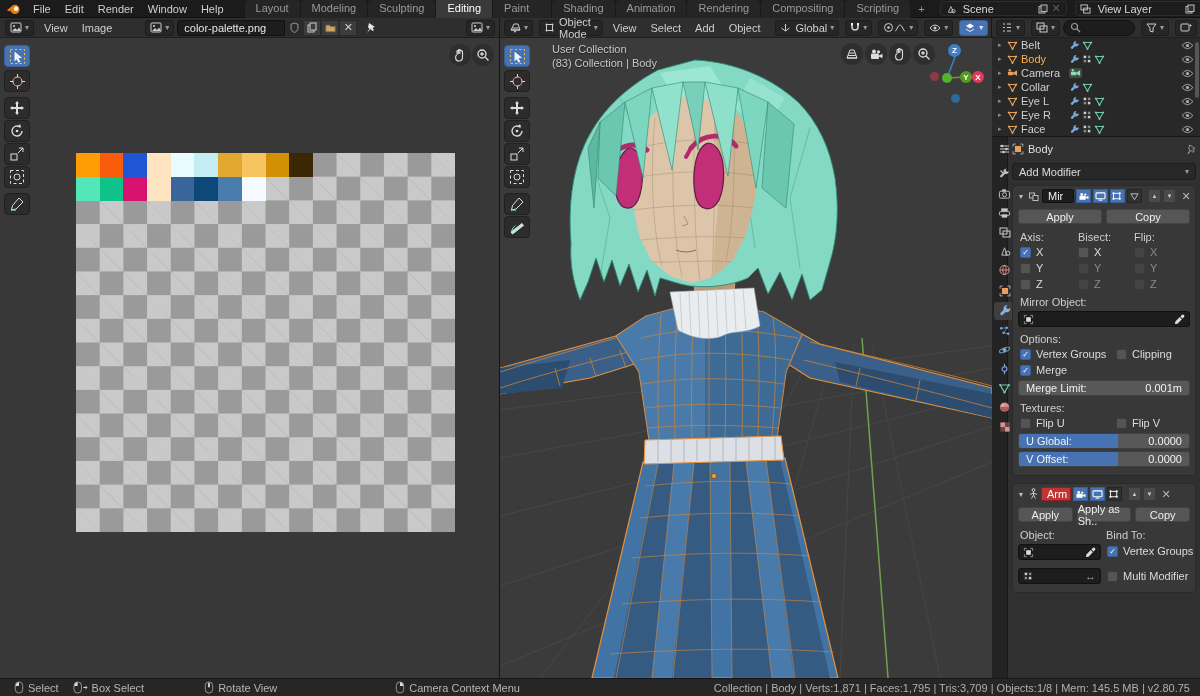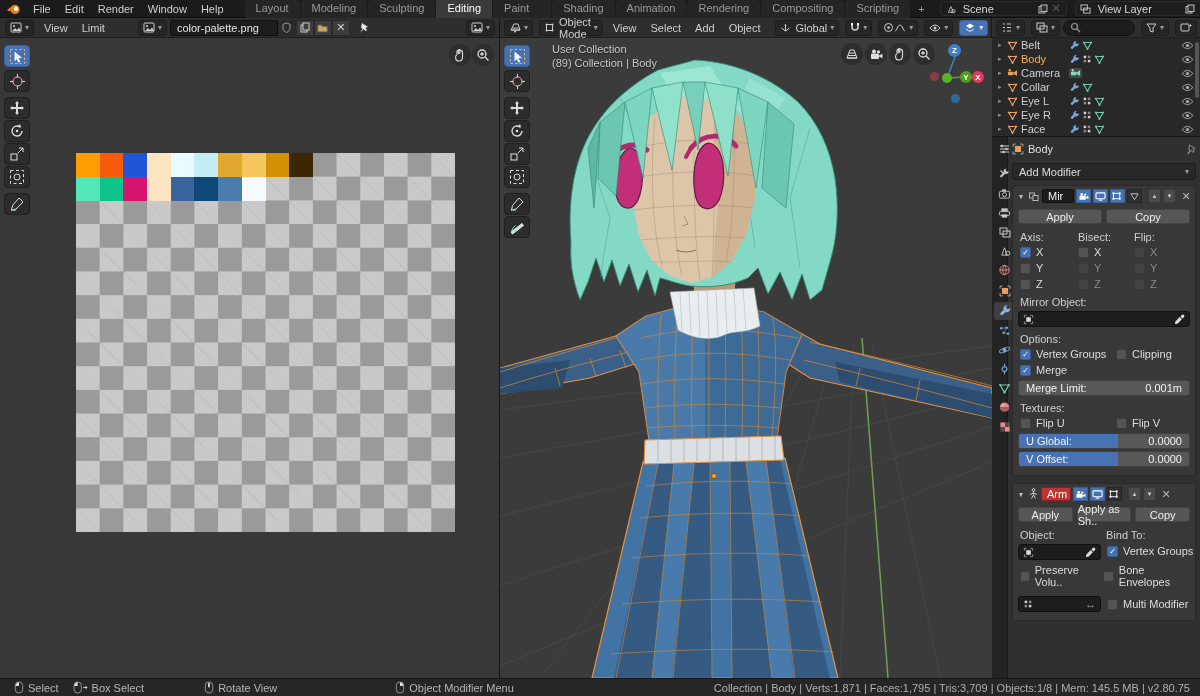--- a/index.html
+++ b/index.html
@@ -206,21 +206,21 @@
         <span>
             <svg width="12" height="11" viewBox="0 0 12 11">
               <rect x="1" y="1" width="10" height="9" rx="1" fill="none" stroke="#ccc"></rect>
               <circle cx="4" cy="4" r="1.1" fill="#ccc"></circle>
               <path d="M2 9l3-3 2 2 2-2.5 2 3.5z" fill="#ccc"></path>
             </svg>
           </span>
           <span class="cv">▾</span>
       </span>
       <span class="menu-item">View</span>
-      <span class="menu-item">Limit</span>
+      <span class="menu-item">Image</span>
       <span class="chip" style="margin-left:26px">
         <span>
             <svg width="12" height="11" viewBox="0 0 12 11">
               <rect x="1" y="1" width="10" height="9" rx="1" fill="none" stroke="#ccc"></rect>
               <circle cx="4" cy="4" r="1.1" fill="#ccc"></circle>
               <path d="M2 9l3-3 2 2 2-2.5 2 3.5z" fill="#ccc"></path>
             </svg>
           </span>
           <span class="cv">▾</span>
       </span>
@@ -720,21 +720,21 @@
           <span>
             <svg width="16" height="16" viewBox="0 0 16 16">
               <path d="M2 13L13 4.5l1.5 2L3.5 15z" fill="#bfe8d8" stroke="#ddd"></path>
               <path d="M2.5 12.5a9 9 0 0 1 4-6" stroke="#7fd9c4" fill="none"></path>
             </svg>
           </span>
         </div>
     </div>
 
     <div class="vp-text" style="top:5px">User Collection</div>
-    <div class="vp-text" style="top:19px">(89) Collection | Body</div>
+    <div class="vp-text" style="top:19px">(83) Collection | Body</div>
 
     <div class="round-btn" style="left:341px;top:5px">
         <span>
           <svg width="14" height="14" viewBox="0 0 14 14">
             <path d="M2 11l3-8h4l3 8zM3.2 8.5h7.6M4.2 6h5.6M2 11h10" fill="none" stroke="#ddd"></path>
           </svg>
         </span>
       </div>
     <div class="round-btn" style="left:365px;top:5px">
         <span>
@@ -1419,30 +1419,20 @@
                       <path d="M10.8 1.2a1.6 1.6 0 0 0-2.3 0L7 2.7l2.3 2.3 1.5-1.5a1.6 1.6 0 0 0 0-2.3zM6.3 3.4L1.5 8.2 1 11l2.8-.5 4.8-4.8z" fill="#ddd"></path>
                     </svg>
                   </span>
               </div>
             </div>
             <div class="cbrow" style="padding:3px 0 0 4px">
               <span class="cb checked">✓</span>
               <span class="cblabel">Vertex Groups</span>
             </div>
           </div>
-          <div style="display:flex;align-items:center">
-            <div class="cbrow" style="width:90px;padding:2px 0 2px 7px">
-              <span class="cb"></span>
-              <span class="cblabel">Preserve Volu..</span>
-            </div>
-            <div class="cbrow" style="padding:2px 0 2px 4px">
-              <span class="cb"></span>
-              <span class="cblabel">Bone Envelopes</span>
-            </div>
-          </div>
           <div style="display:flex;align-items:center;margin-top:4px">
             <div style="width:90px">
               <div class="objfield" style="margin-right:2px">
                 <span>
                     <svg width="10" height="10" viewBox="0 0 12 12">
                       <rect x="2" y="2" width="3" height="3" fill="#cfcfcf"></rect>
                       <rect x="7" y="2" width="3" height="3" fill="#8a8a8a"></rect>
                       <rect x="2" y="7" width="3" height="3" fill="#8a8a8a"></rect>
                       <rect x="7" y="7" width="3" height="3" fill="#cfcfcf"></rect>
                     </svg>
@@ -1490,18 +1480,18 @@
         </span>
       <span>Rotate View</span>
     </span>
     <span class="sb-item" style="margin-left:118px">
       <span>
           <svg width="10" height="13" viewBox="0 0 10 14">
             <rect x="1" y="1" width="8" height="12" rx="4" fill="none" stroke="#999"></rect>
             <path d="M8.6 5.5H5V1.3a4 4 0 0 1 3.6 4.2z" fill="#ddd"></path>
           </svg>
         </span>
-      <span>Object Modifier Menu</span>
+      <span>Camera Context Menu</span>
     </span>
     <span id="sb-stats">Collection | Body | Verts:1,871 | Faces:1,795 | Tris:3,709 | Objects:1/8 | Mem: 145.5 MB | v2.80.75</span>
   </div>
 
 </div>
 
 </body></html>

